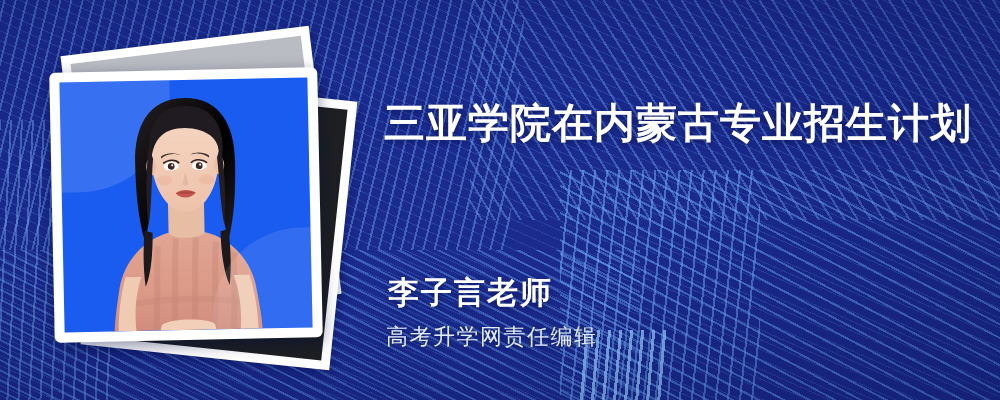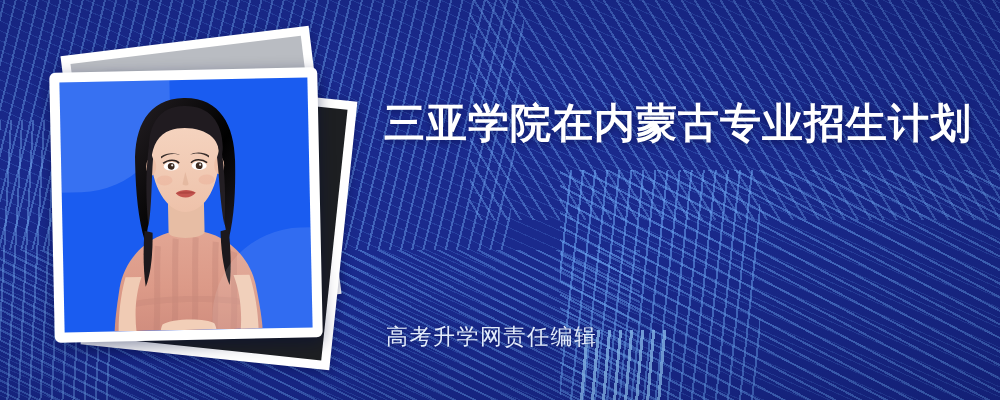--- a/index.html
+++ b/index.html
@@ -301,16 +301,17 @@
 
           <path d="M82 150 C 80 170 80 190 82 206 C 88 192 90 170 90 152 Z" fill="#1c181c"></path>
           <path d="M166 150 C 168 170 168 190 166 206 C 160 192 158 170 158 152 Z" fill="#1c181c"></path>
         </svg>
       </div>
     </div>
   </div>
 
   <div class="text-block">
     <div class="headline">三亚学院在内蒙古专业招生计划</div>
+    <div class="author-name">李子言老师</div>
     <div class="author-role">高考升学网责任编辑</div>
   </div>
 
 </div>
 
 </body></html>

